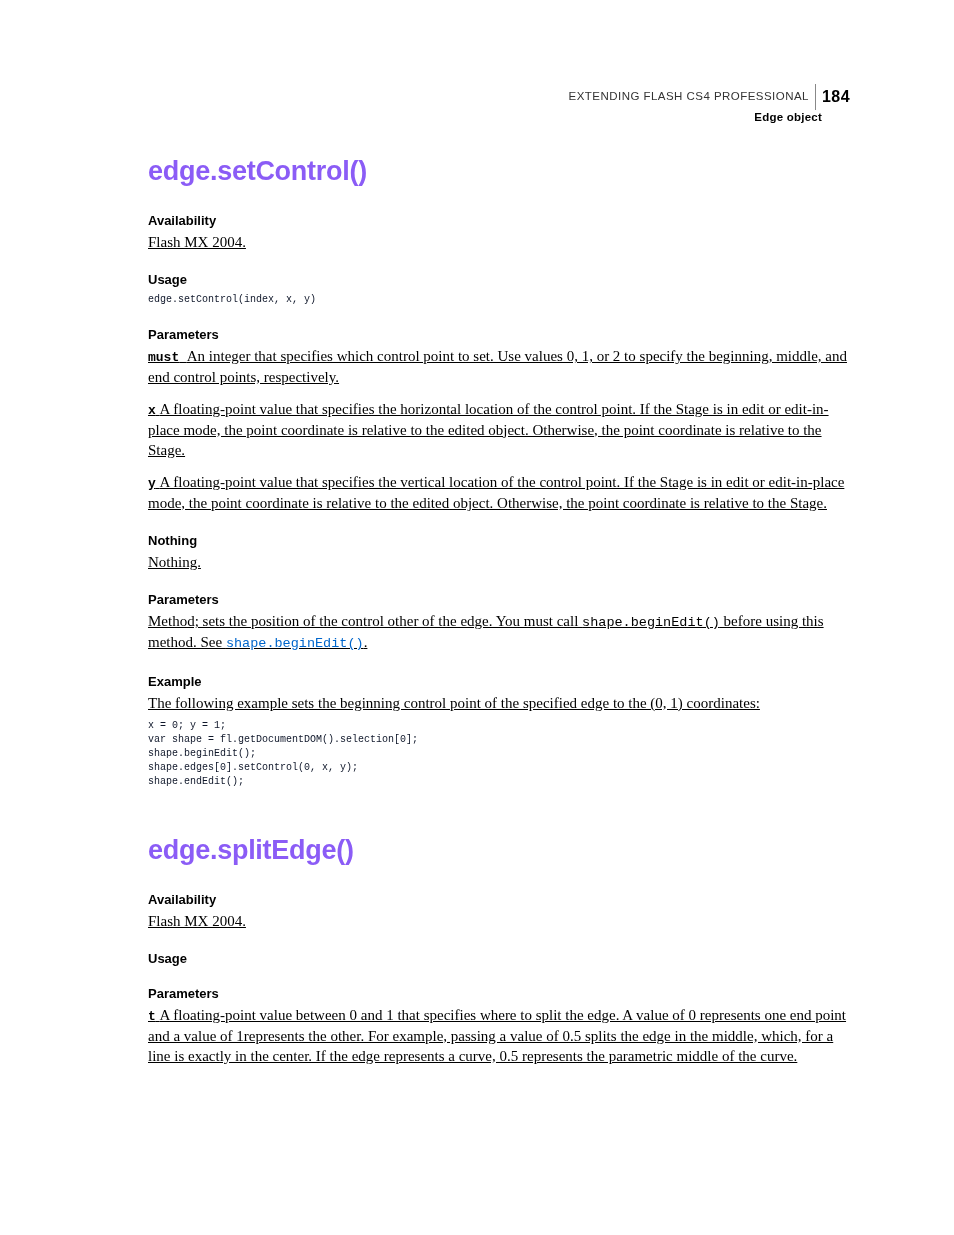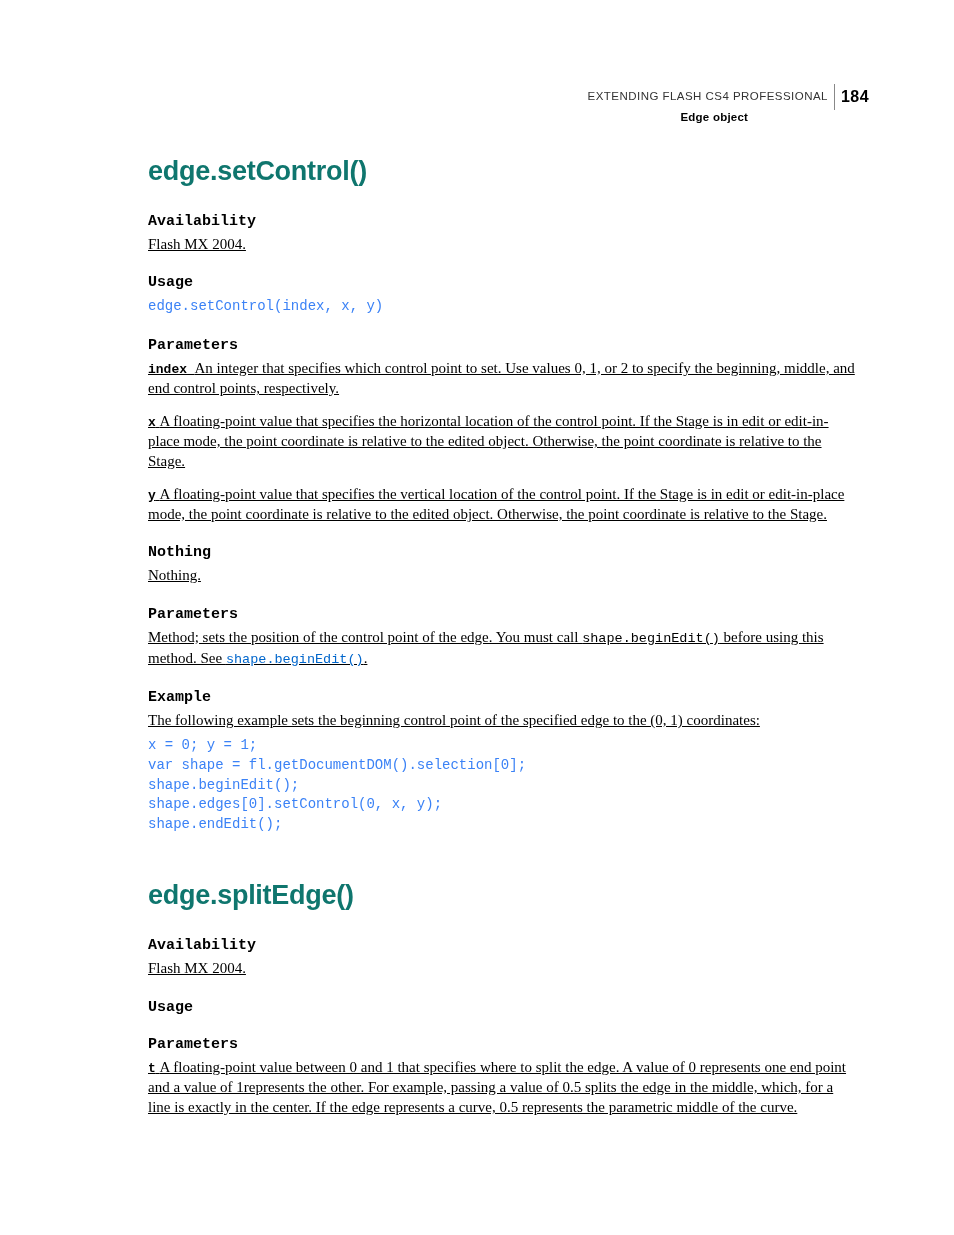--- a/index.html
+++ b/index.html
@@ -15,21 +15,21 @@
   .page {
     position: relative;
     width: 954px;
     min-height: 1235px;
     box-sizing: border-box;
     padding: 84px 96px 60px 148px;
   }
   .running-header {
     position: absolute;
     top: 84px;
-    right: 85px;
+    right: 104px;
     text-align: right;
     font-family: "Myriad Pro", "Helvetica Neue", Arial, sans-serif;
     font-size: 11.5px;
     letter-spacing: 0.04em;
     line-height: 1.35;
     color: #333;
   }
   .running-header .line1 {
     display: flex;
     align-items: center;
@@ -52,40 +52,39 @@
   .running-header .pageno {
     font-weight: 700;
     color: #000;
     font-size: 16px;
   }
   .running-header .section {
     font-weight: 700;
     color: #000;
     letter-spacing: 0.02em;
     margin-right: 28px;
-    text-align: center;
   }
   .content {
     margin-top: 72px;
   }
   h1.method {
     font-family: "Myriad Pro", "Helvetica Neue", Arial, sans-serif;
     font-weight: 700;
     font-size: 27px;
     margin: 0 0 26px 0;
-    color: #0f766e;
+    color: #8b5cf6;
     letter-spacing: -0.01em;
   }
   h1.method.second {
     margin-top: 46px;
   }
   .label {
-    font-family: Liberation Mono, monospace;
-    font-weight: 700;
-    font-size: 15px;
+    font-family: Liberation Sans, sans-serif;
+    font-weight: 700;
+    font-size: 13px;
     margin: 0 0 4px 0;
   }
   .block {
     margin-bottom: 20px;
   }
   p.body {
     font-size: 15px;
     line-height: 1.35;
     margin: 0 0 12px 0;
     color: #000;
@@ -94,25 +93,25 @@
   p.body.tight {
     margin-bottom: 4px;
   }
   p.body:last-child { margin-bottom: 0; }
   .mono {
     font-family: "Courier New", Courier, monospace;
     font-size: 13.5px;
   }
   pre.code {
     font-family: "Courier New", Courier, monospace;
-    font-size: 14px;
+    font-size: 10px;
     line-height: 1.4;
     margin: 6px 0 0 0;
     white-space: pre;
-    color: #3b82f6;
+    color: #0f172a;
   }
   .param-name {
     font-family: "Courier New", Courier, monospace;
     font-size: 13px;
     font-weight: 700;
   }
   a.codelink {
     color: #0066cc;
     font-family: "Courier New", Courier, monospace;
     font-size: 13.5px;
@@ -143,39 +142,39 @@
     </div>
 
     <div class="block">
       <div class="label">Usage</div>
       <pre class="code">edge.setControl(index, x, y)</pre>
     </div>
 
     <div class="block">
       <div class="label">Parameters</div>
       <p class="body">
-        <span class="param-name">index</span>&nbsp;&nbsp;<span>An integer that specifies which control point to set. Use values 0, 1, or 2 to specify the beginning, middle, and end control points, respectively.</span>
+        <span class="param-name">must</span>&nbsp;&nbsp;<span>An integer that specifies which control point to set. Use values 0, 1, or 2 to specify the beginning, middle, and end control points, respectively.</span>
       </p>
       <p class="body">
         <span class="param-name">x</span>&nbsp;<span>A floating-point value that specifies the horizontal location of the control point. If the Stage is in edit or edit-in-place mode, the point coordinate is relative to the edited object. Otherwise, the point coordinate is relative to the Stage.</span>
       </p>
       <p class="body">
         <span class="param-name">y</span>&nbsp;<span>A floating-point value that specifies the vertical location of the control point. If the Stage is in edit or edit-in-place mode, the point coordinate is relative to the edited object. Otherwise, the point coordinate is relative to the Stage.</span>
       </p>
     </div>
 
     <div class="block">
       <div class="label">Nothing</div>
       <p class="body">Nothing.</p>
     </div>
 
     <div class="block">
       <div class="label">Parameters</div>
       <p class="body">
-        <span>Method; sets the position of the control point of the edge. You must call </span><span class="mono">shape.beginEdit()</span><span> before using this method. See </span><a href="#" class="codelink">shape.beginEdit()</a><span>.</span>
+        <span>Method; sets the position of the control other of the edge. You must call </span><span class="mono">shape.beginEdit()</span><span> before using this method. See </span><a href="#" class="codelink">shape.beginEdit()</a><span>.</span>
       </p>
     </div>
 
     <div class="block">
       <div class="label">Example</div>
       <p class="body tight">The following example sets the beginning control point of the specified edge to the (0, 1) coordinates:</p>
       <pre class="code" style="">x = 0; y = 1;
 var shape = fl.getDocumentDOM().selection[0];
 shape.beginEdit();
 shape.edges[0].setControl(0, x, y);

